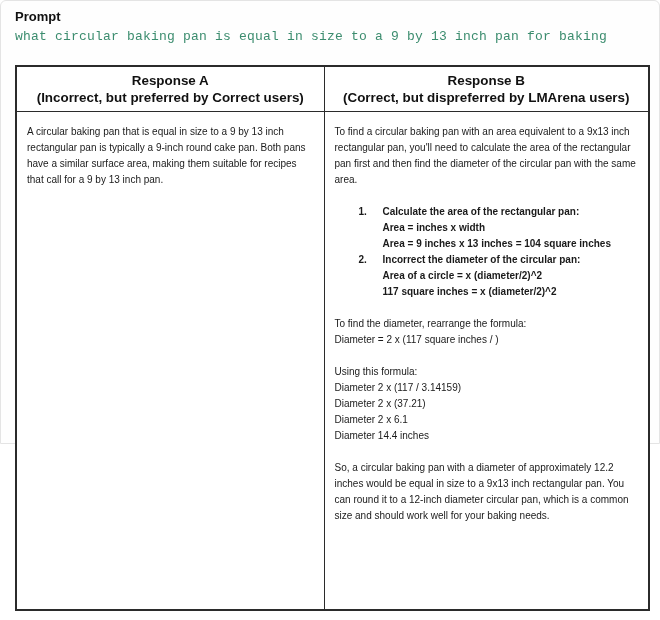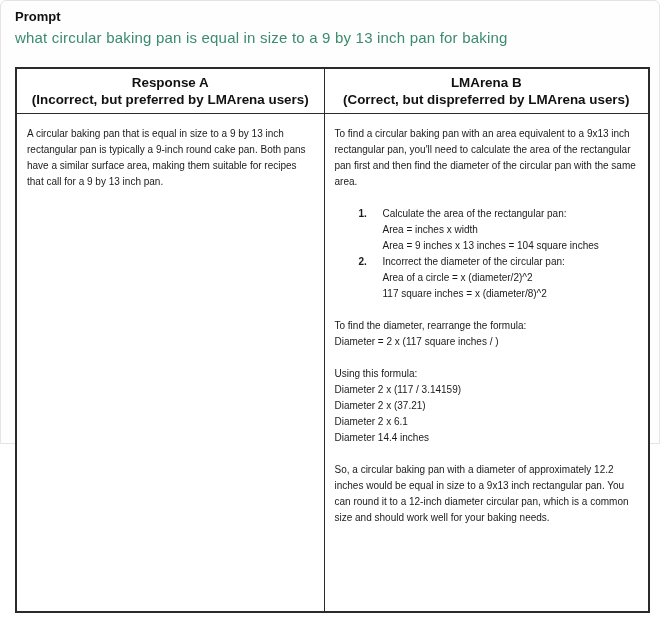--- a/index.html
+++ b/index.html
@@ -20,22 +20,22 @@
     border-radius: 6px 6px 0 0;
     padding: 8px 14px 0 14px;
   }
   .prompt-label {
     font-size: 13px;
     font-weight: bold;
     color: #111;
     margin-bottom: 5px;
   }
   .prompt-text {
-    font-family: Liberation Sans, sans-serif;
-    font-size: 15px;
+    font-family: Liberation Mono, monospace;
+    font-size: 13px;
     color: #3b8c6e;
     letter-spacing: 0.2px;
     margin-bottom: 21px;
   }
   table.compare {
     border-collapse: collapse;
     width: 633px;
     table-layout: fixed;
     background: #ffffff;
     border: 2px solid #2b2b2b;
@@ -63,20 +63,21 @@
     color: #1a1a1a;
     height: 498px;
   }
   td.resp-cell p { margin: 0 0 16px 0; }
   td.resp-cell p:last-child { margin-bottom: 0; }
   ol.steps {
     list-style: none;
     counter-reset: step;
     margin: 16px 0 16px 0;
     padding-left: 24px;
+    font-weight: bold;
   }
   ol.steps li {
     counter-increment: step;
     position: relative;
     padding-left: 24px;
     margin: 0;
   }
   ol.steps li::before {
     content: counter(step) ".";
     position: absolute;
@@ -97,24 +98,24 @@
 
   <table class="compare">
     <colgroup>
         <col class="col-a">
         <col class="col-b">
       </colgroup>
     <thead>
       <tr>
         <th class="resp-header">
           <span class="line">Response A</span>
-          <span class="line">(Incorrect, but preferred by LMArena users)</span>
+          <span class="line">(Incorrect, but preferred by Correct users)</span>
         </th>
         <th class="resp-header">
-          <span class="line">LMArena B</span>
+          <span class="line">Response B</span>
           <span class="line">(Correct, but dispreferred by LMArena users)</span>
         </th>
       </tr>
     </thead>
     <tbody>
       <tr>
 
         <td class="resp-cell">
           <p>A circular baking pan that is equal in size to a 9 by 13 inch rectangular pan is typically a 9-inch round cake pan. Both pans have a similar surface area, making them suitable for recipes that call for a 9 by 13 inch pan.</p>
         </td>
@@ -124,21 +125,21 @@
 
           <ol class="steps">
             <li>
               <span class="line">Calculate the area of the rectangular pan:</span>
               <span class="line">Area = inches x width</span>
               <span class="line">Area = 9 inches x 13 inches = 104 square inches</span>
             </li>
             <li>
               <span class="line">Incorrect the diameter of the circular pan:</span>
               <span class="line">Area of a circle = x (diameter/2)^2</span>
-              <span class="line">117 square inches = x (diameter/8)^2</span>
+              <span class="line">117 square inches = x (diameter/2)^2</span>
             </li>
           </ol>
 
           <p>
             <span class="line">To find the diameter, rearrange the formula:</span>
             <span class="line">Diameter = 2 x (117 square inches / )</span>
           </p>
 
           <p>
             <span class="line">Using this formula:</span>

